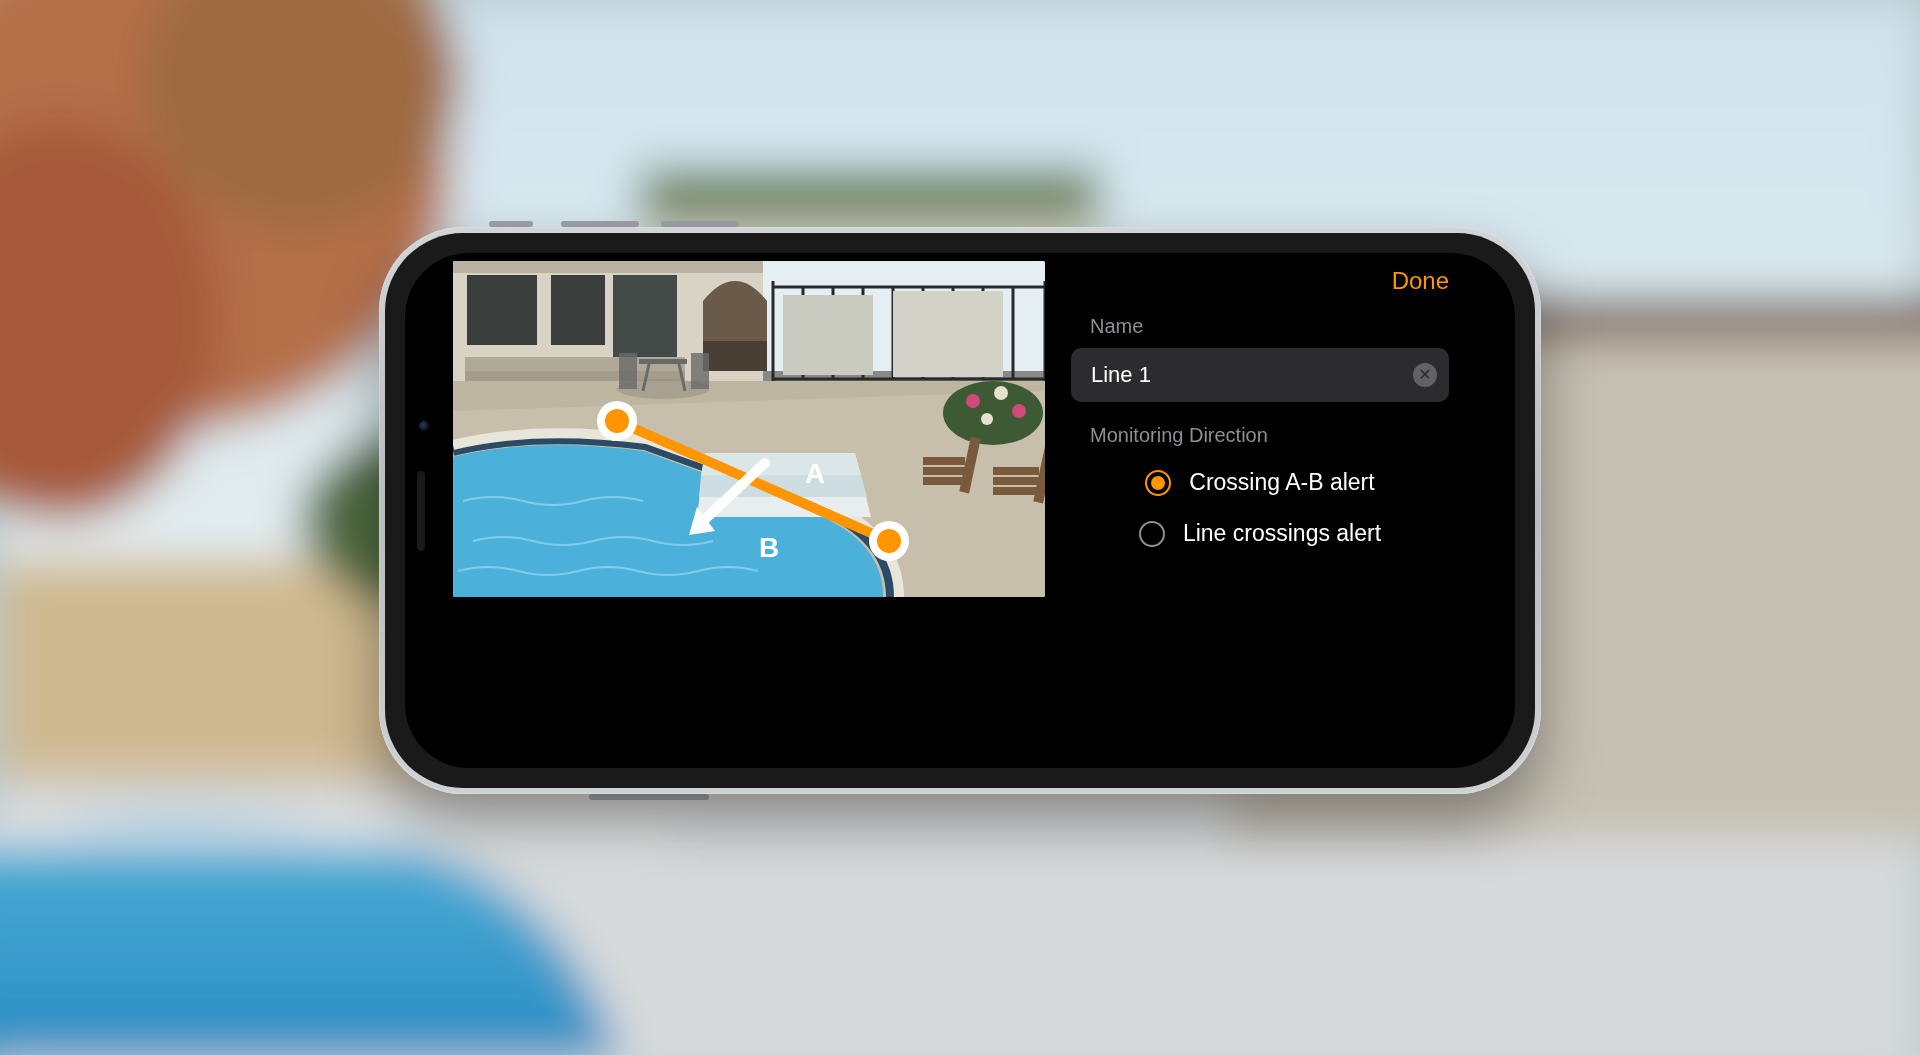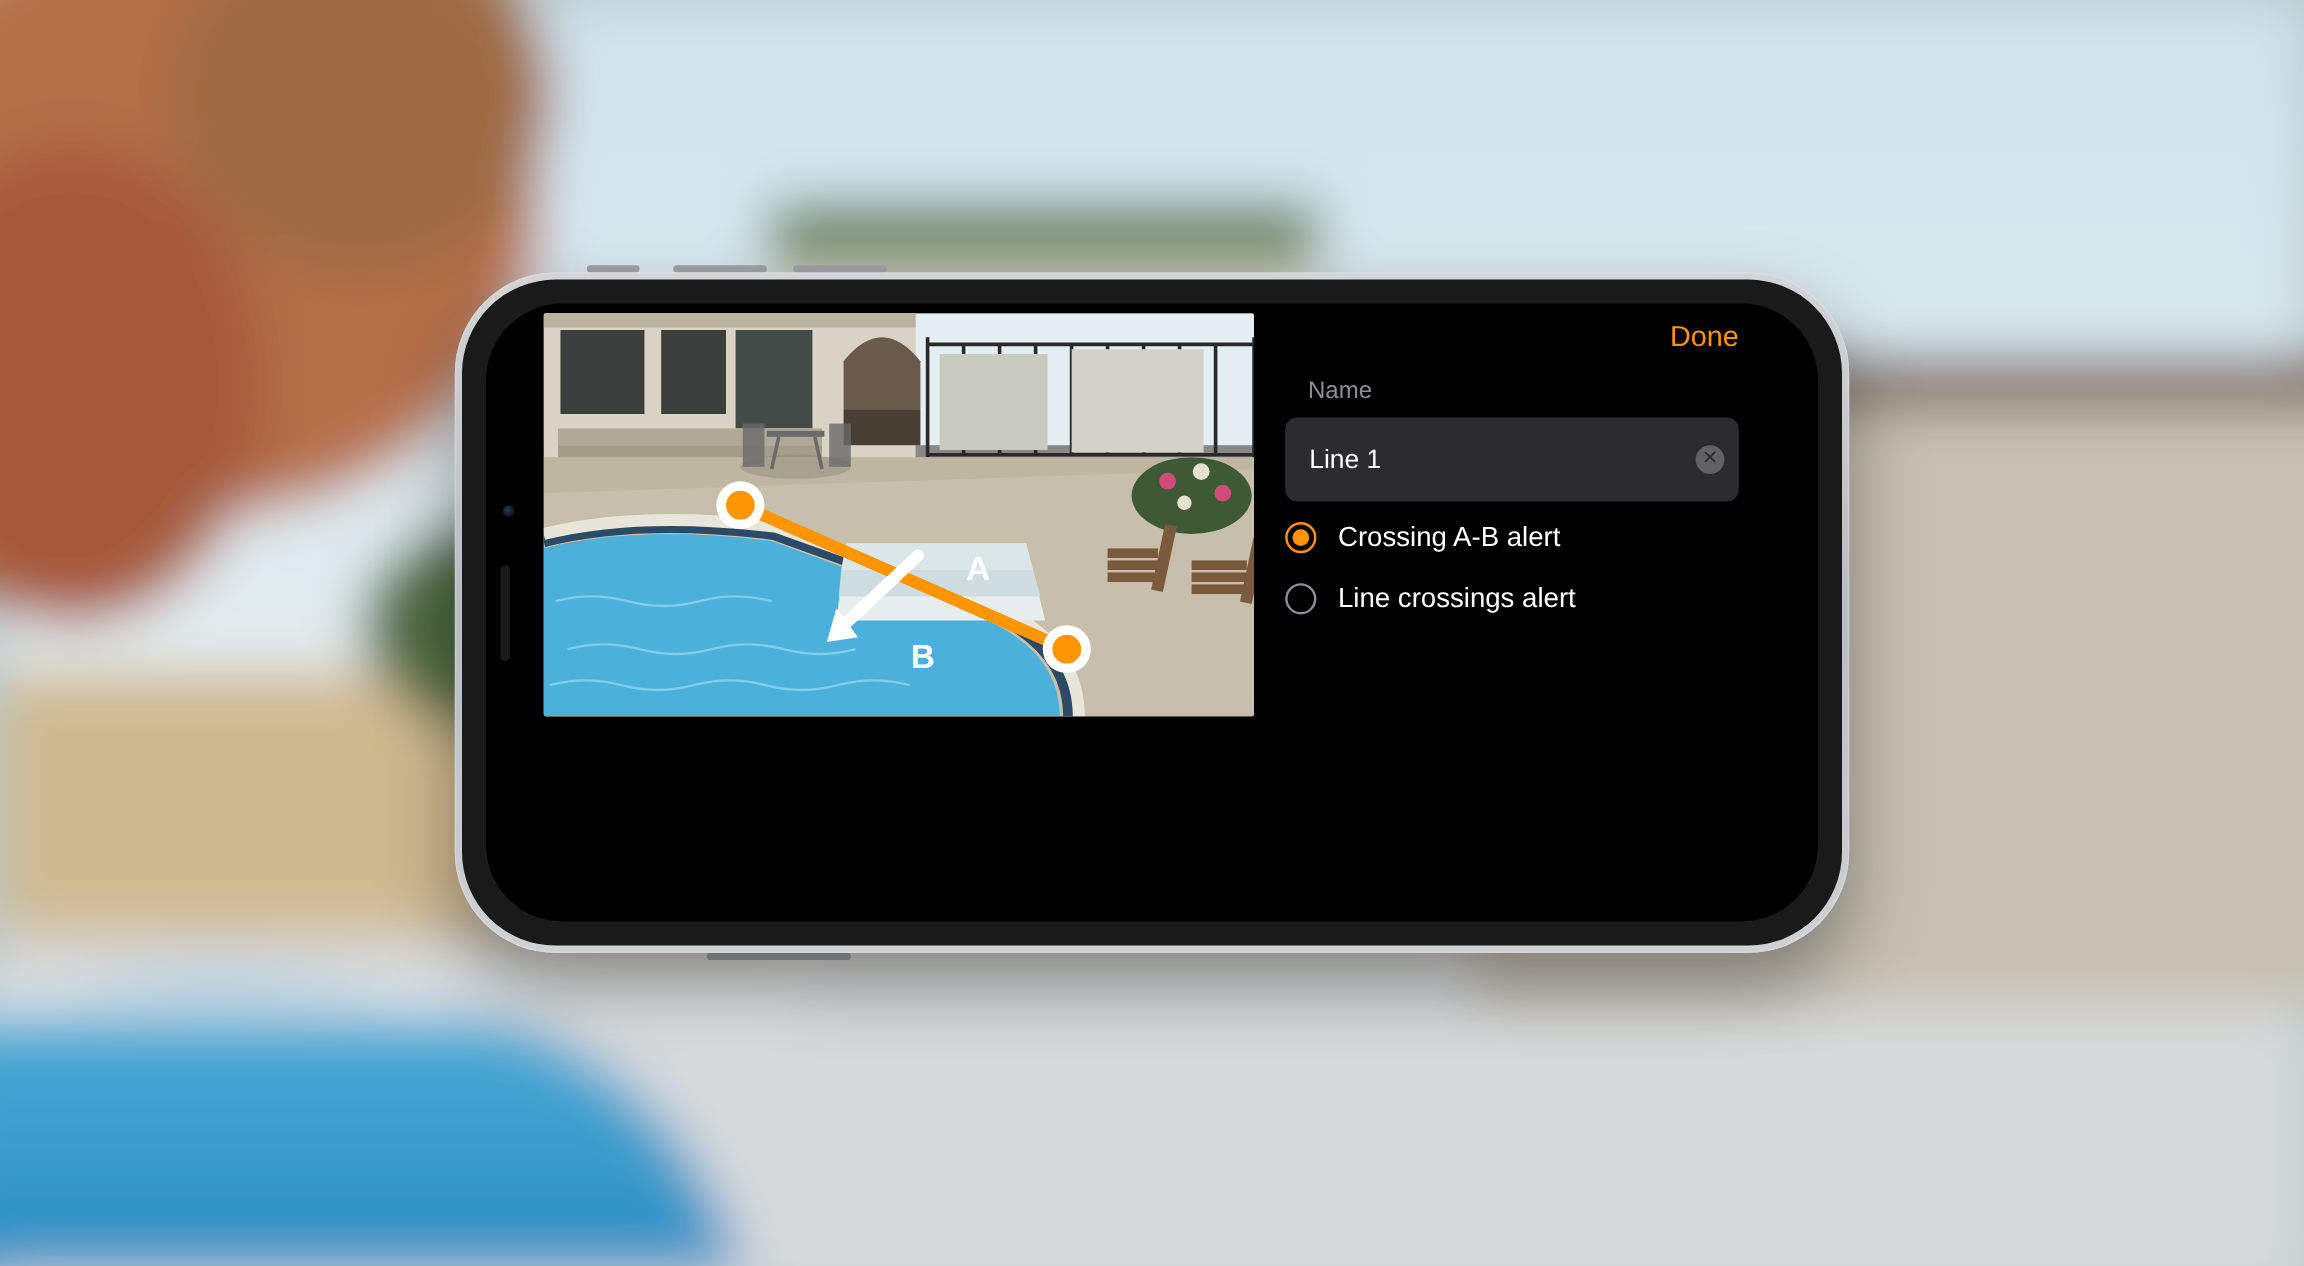--- a/index.html
+++ b/index.html
@@ -139,21 +139,21 @@
   .section-label {
     color: #8e8e93;
     font-size: 20px;
     margin: 6px 0 10px 19px;
   }
   .name-field {
     display: flex;
     align-items: center;
     background: #2c2c2e;
     border-radius: 10px;
-    height: 70px;
+    height: 54px;
     padding: 0 12px 0 18px;
   }
   .name-field input {
     flex: 1;
     background: transparent;
     border: none;
     outline: none;
     color: #fff;
     font-size: 22px;
     font-family: inherit;
@@ -171,20 +171,21 @@
     flex: 0 0 auto;
   }
   .options {
     margin-top: 4px;
   }
   .option-row {
     display: flex;
     align-items: center;
     padding: 12px 0;
     cursor: pointer;
+    justify-content: center;
   }
   .radio {
     width: 22px;
     height: 22px;
     border: 2.5px solid #8e8e93;
     border-radius: 50%;
     margin-right: 18px;
     position: relative;
     flex: 0 0 auto;
   }
@@ -369,20 +370,21 @@
             </div>
 
             <div class="section-label">Name</div>
             <div class="name-field">
               <input type="text" value="Line 1" style="">
               <span class="clear-btn">
                 <span>✕</span>
               </span>
             </div>
 
+            <div class="section-label" style="margin-top:22px">Monitoring Direction</div>
             <div class="options">
               <div class="option-row">
                 <span class="radio selected"></span>
                 <span class="option-label">Crossing A-B alert</span>
               </div>
               <div class="option-row">
                 <span class="radio"></span>
                 <span class="option-label">Line crossings alert</span>
               </div>
             </div>

